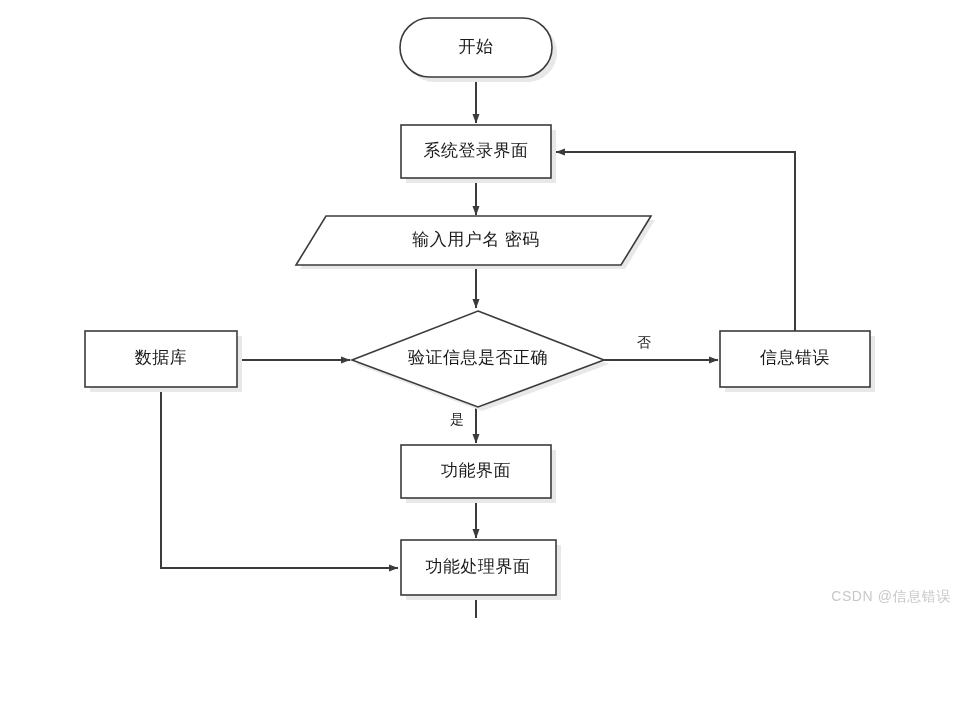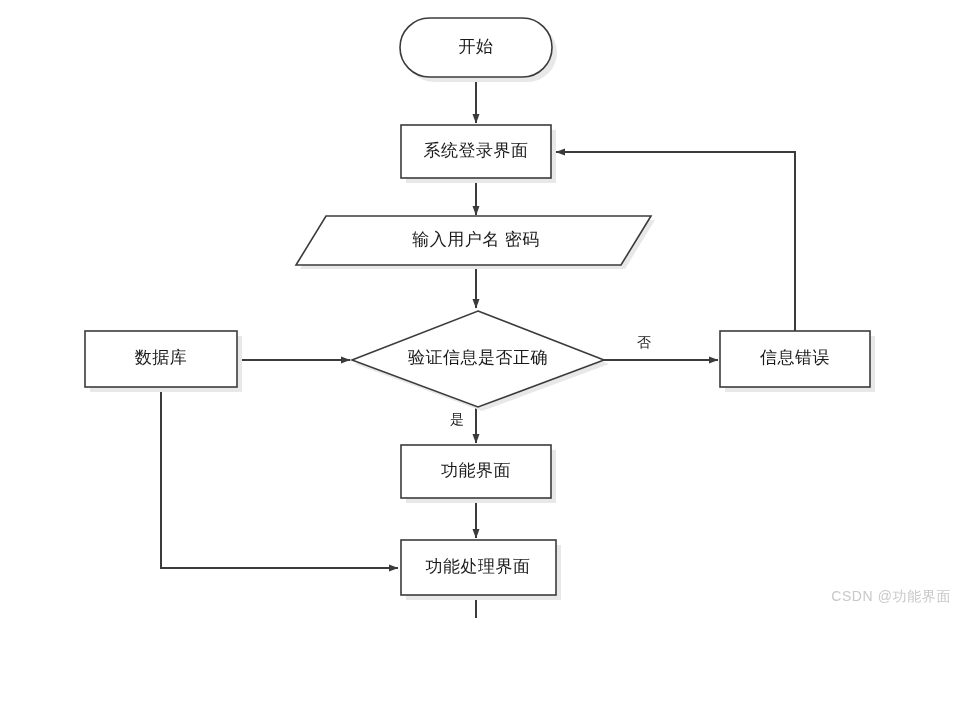--- a/index.html
+++ b/index.html
@@ -151,15 +151,15 @@
       <rect class="shape-shadow" x="410" y="647" width="145" height="54" rx="27" ry="27"></rect>
       <rect class="shape-fill" x="405" y="642" width="145" height="54" rx="27" ry="27"></rect>
       <text class="node-text" x="478" y="669">结束</text>
     </g>
 
     <text class="edge-label" x="644" y="343">否</text>
     <text class="edge-label" x="457" y="420">是</text>
 
   </svg>
 
-  <div class="watermark">CSDN @功能界面</div>
+  <div class="watermark">CSDN @信息错误</div>
 
 </div>
 
 </body></html>

